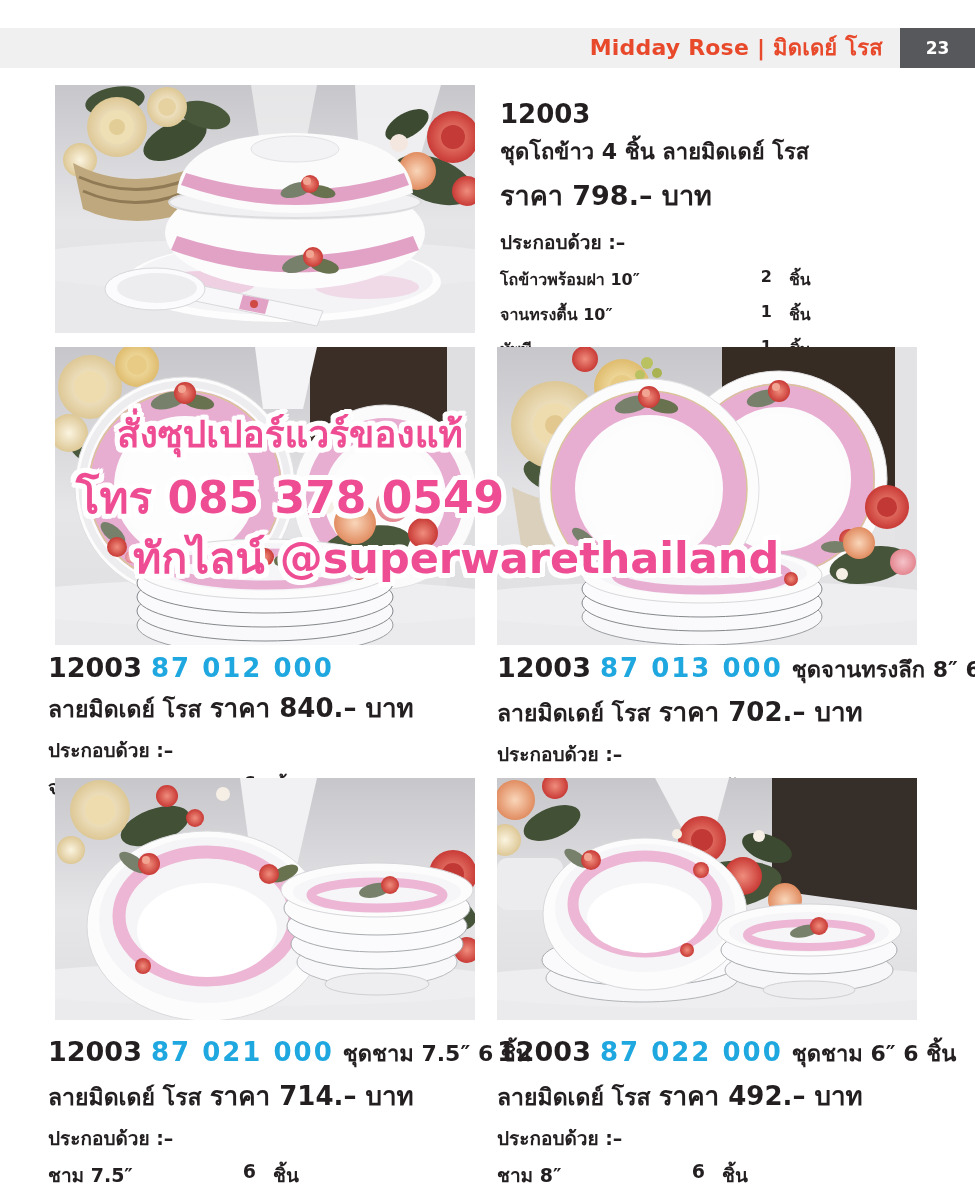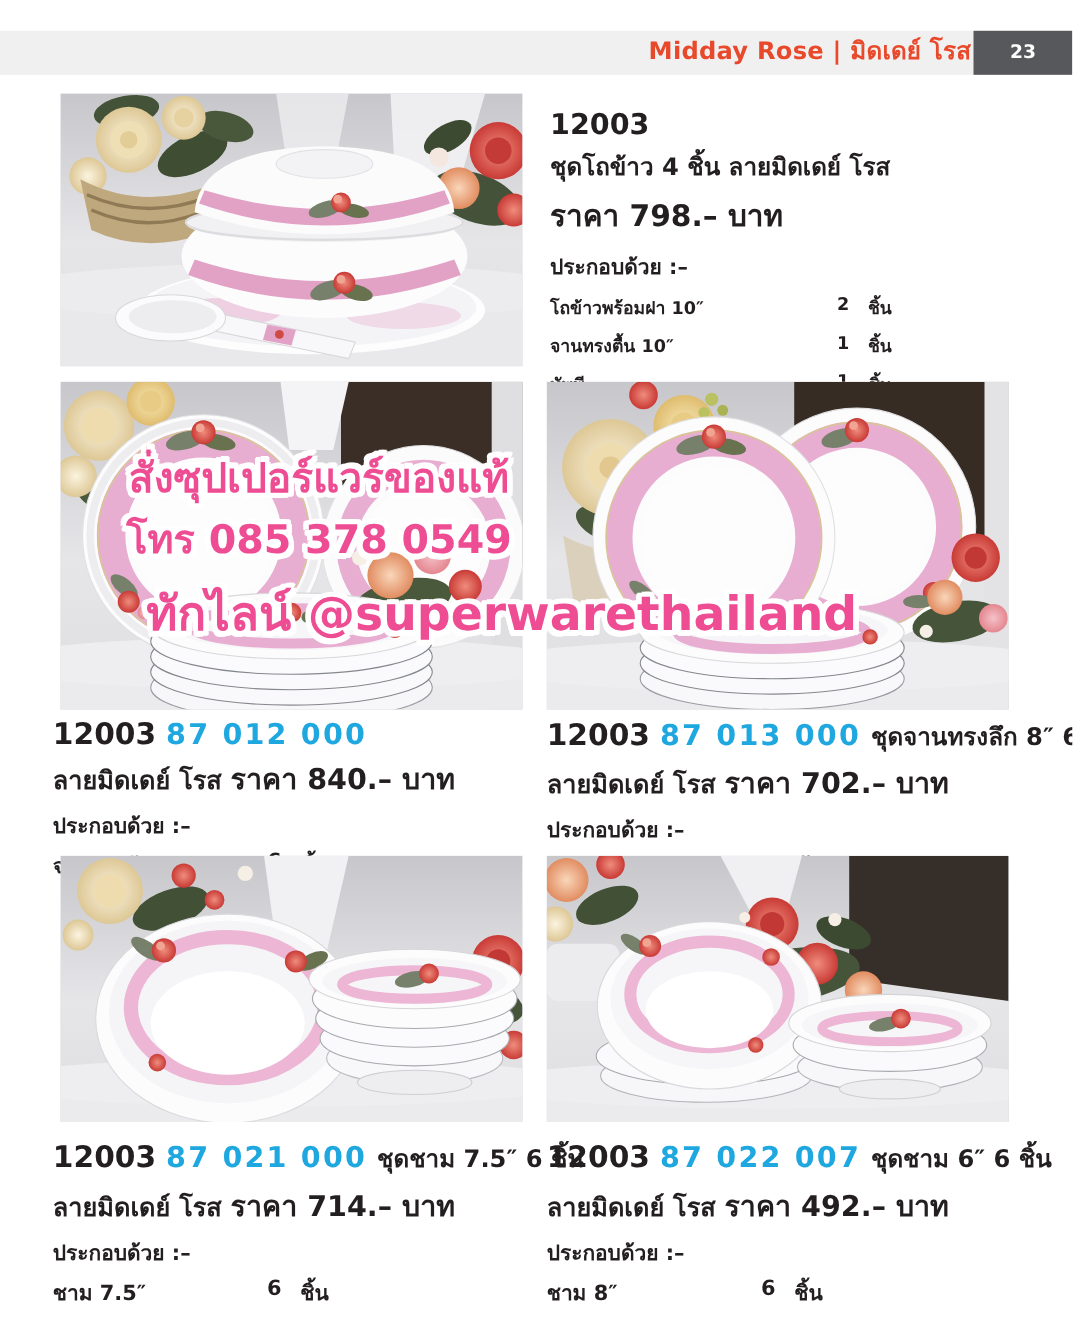--- a/index.html
+++ b/index.html
@@ -2,21 +2,21 @@
 <html><head>
 <meta charset="utf-8">
 <style>
   html,body{margin:0;padding:0;background:#ffffff;}
   .page{position:relative;width:975px;height:1199px;background:#ffffff;overflow:hidden;
         font-family:"DejaVu Sans","Liberation Sans",sans-serif;color:#231f20;}
   
   .header-bar{position:absolute;left:0;top:28px;width:975px;height:40px;background:#f0f0f1;}
   .header-title{position:absolute;right:92px;top:0;line-height:40px;font-size:22px;
         font-weight:700;color:#e8492b;white-space:nowrap;letter-spacing:.2px;}
-  .page-box{position:absolute;right:0;top:0;width:90px;height:40px;background:#57585b;
+  .page-box{position:absolute;right:0;top:0;width:75px;height:40px;background:#57585b;
         color:#ffffff;display:flex;align-items:center;justify-content:center;
         font-size:17px;font-weight:700;}
   
   .photo{position:absolute;overflow:hidden;background:#dcdcdf;}
   .photo svg{display:block;}
   
   .info{position:absolute;left:500px;top:99px;width:370px;}
   .code-line{display:flex;align-items:baseline;gap:10px;white-space:nowrap;}
   .code-prefix{font-size:26px;font-weight:800;}
   .code-big{font-size:37px;font-weight:800;color:#1fa7e0;letter-spacing:2px;}
@@ -39,21 +39,21 @@
   .cap-row{display:grid;grid-template-columns:180px 28px 60px;font-size:19px;
         font-weight:700;margin-top:7px;}
   
   .wm{position:absolute;left:55px;top:398px;width:470px;height:200px;pointer-events:none;
       color:#ee4d93;font-weight:700;text-align:center;z-index:5;}
   .wm div{position:absolute;width:100%;white-space:nowrap;
       text-shadow:-4px -4px 0 #fff,4px -4px 0 #fff,-4px 4px 0 #fff,4px 4px 0 #fff,
                   -5px 0 0 #fff,5px 0 0 #fff,0 -5px 0 #fff,0 5px 0 #fff,
                   -3px 5px 0 #fff,3px -5px 0 #fff,5px 3px 0 #fff,-5px -3px 0 #fff;}
   .wm1{top:6px;font-size:37px;}
-  .wm2{top:64px;font-size:36px;}
+  .wm2{top:64px;font-size:44px;}
   .wm3{top:126px;font-size:43px;padding-left:78px;}
 </style>
 </head>
 <body>
 
 <div class="page">
 
   <svg width="0" height="0" style="position:absolute">
     <defs>
       <linearGradient id="gBg" x1="0" y1="0" x2="0" y2="1">
@@ -496,21 +496,21 @@
     <div class="cap-row">
       <span>ชาม 7.5″</span>
       <span class="item-qty">6</span>
       <span class="item-unit">ชิ้น</span>
     </div>
   </div>
 
   <div class="caption" style="left:497px;top:1036px;">
     <div class="cap1">
       <span class="code-prefix">12003</span>
-      <span class="code-big">87 022 007</span>
+      <span class="code-big">87 022 000</span>
       <span class="cap-suffix">ชุดชาม 6″ 6 ชิ้น</span>
     </div>
     <div class="cap2">
       <span>ลายมิดเดย์ โรส</span>
       <span class="price">ราคา 492.– บาท</span>
     </div>
     <div class="cap3">ประกอบด้วย :–</div>
     <div class="cap-row">
       <span>ชาม 8″</span>
       <span class="item-qty">6</span>

